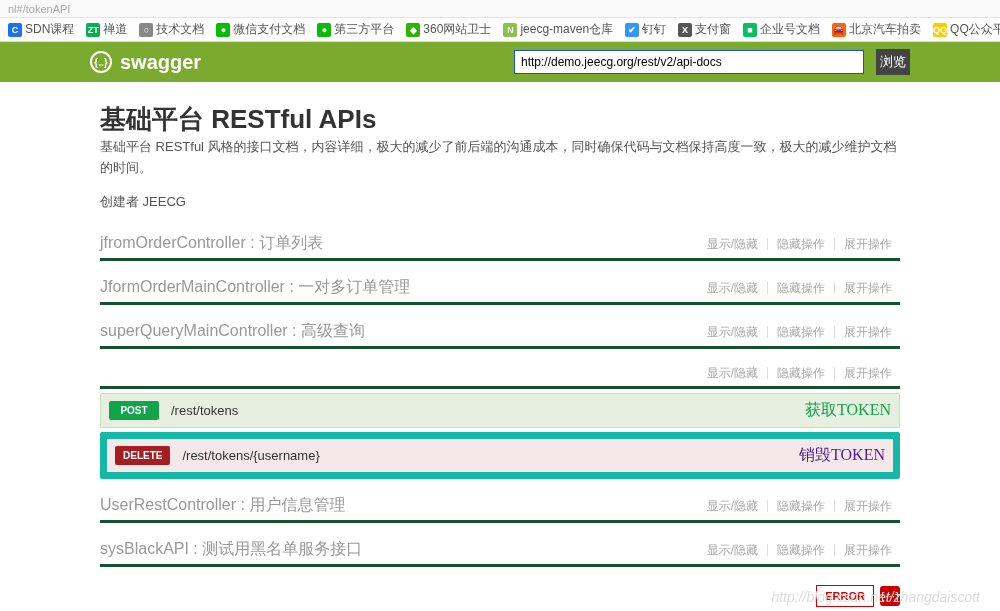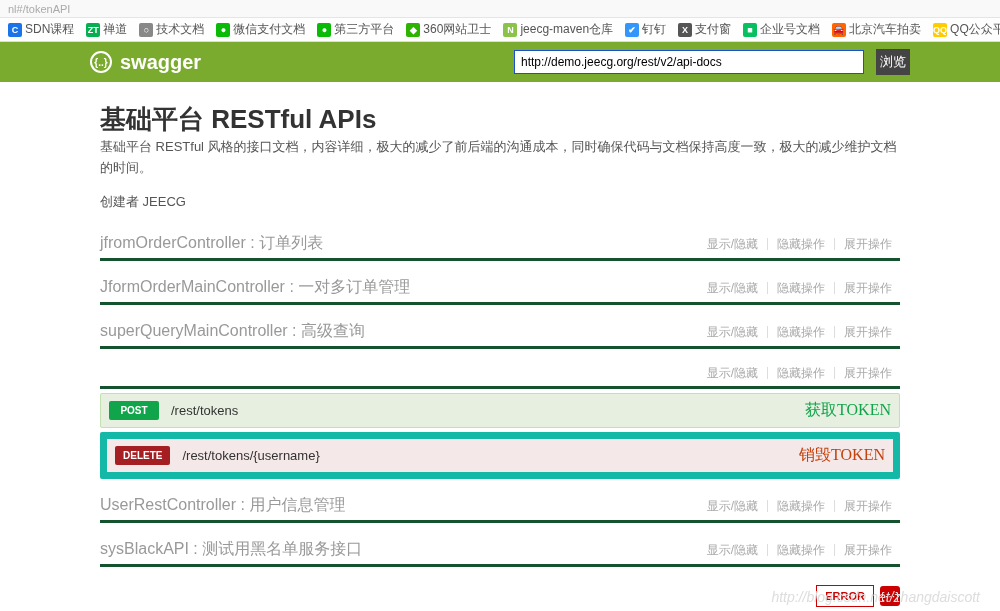--- a/index.html
+++ b/index.html
@@ -35,21 +35,21 @@
     
     .endpoint { display: flex; align-items: center; padding: 6px 8px; margin-top: 4px; border-radius: 2px; cursor: pointer; }
     .endpoint.post { background: #e7f0e0; border: 1px solid #c3e0b0; }
     .endpoint.delete { background: #f5e8e8; border: 7px solid #14b8a6; }
     .method-badge { color: #fff; font-size: 10px; font-weight: bold; padding: 4px 8px; border-radius: 2px; min-width: 50px; text-align: center; }
     .method-badge.post { background: #10a54a; }
     .method-badge.delete { background: #a41e22; }
     .endpoint-path { margin-left: 12px; font-size: 13px; color: #333; }
     .endpoint-summary { margin-left: auto; font-size: 16px; font-family: Liberation Serif, serif; }
     .endpoint.post .endpoint-summary { color: #10a54a; }
-    .endpoint.delete .endpoint-summary { color: #c2410c; }
+    .endpoint.delete .endpoint-summary { color: #4c1d95; }
     
     .footer { margin-top: 18px; display: flex; align-items: center; font-size: 12px; color: #999; }
     .base-url { font-family: monospace; }
     .error-btn { margin-left: auto; background: #fff; border: 1px solid #cc0000; color: #cc0000; font-size: 11px; padding: 4px 8px; cursor: pointer; font-weight: bold; }
     .error-badge { display: inline-flex; align-items: center; justify-content: center; width: 20px; height: 20px; background: #cc0000; color: #fff; border-radius: 3px; margin-left: 6px; font-size: 11px; }
     
     .watermark { position: fixed; bottom: 6px; right: 20px; color: #ddd; font-size: 14px; font-style: italic; pointer-events: none; }
   </style>
 </head>
 <body>

